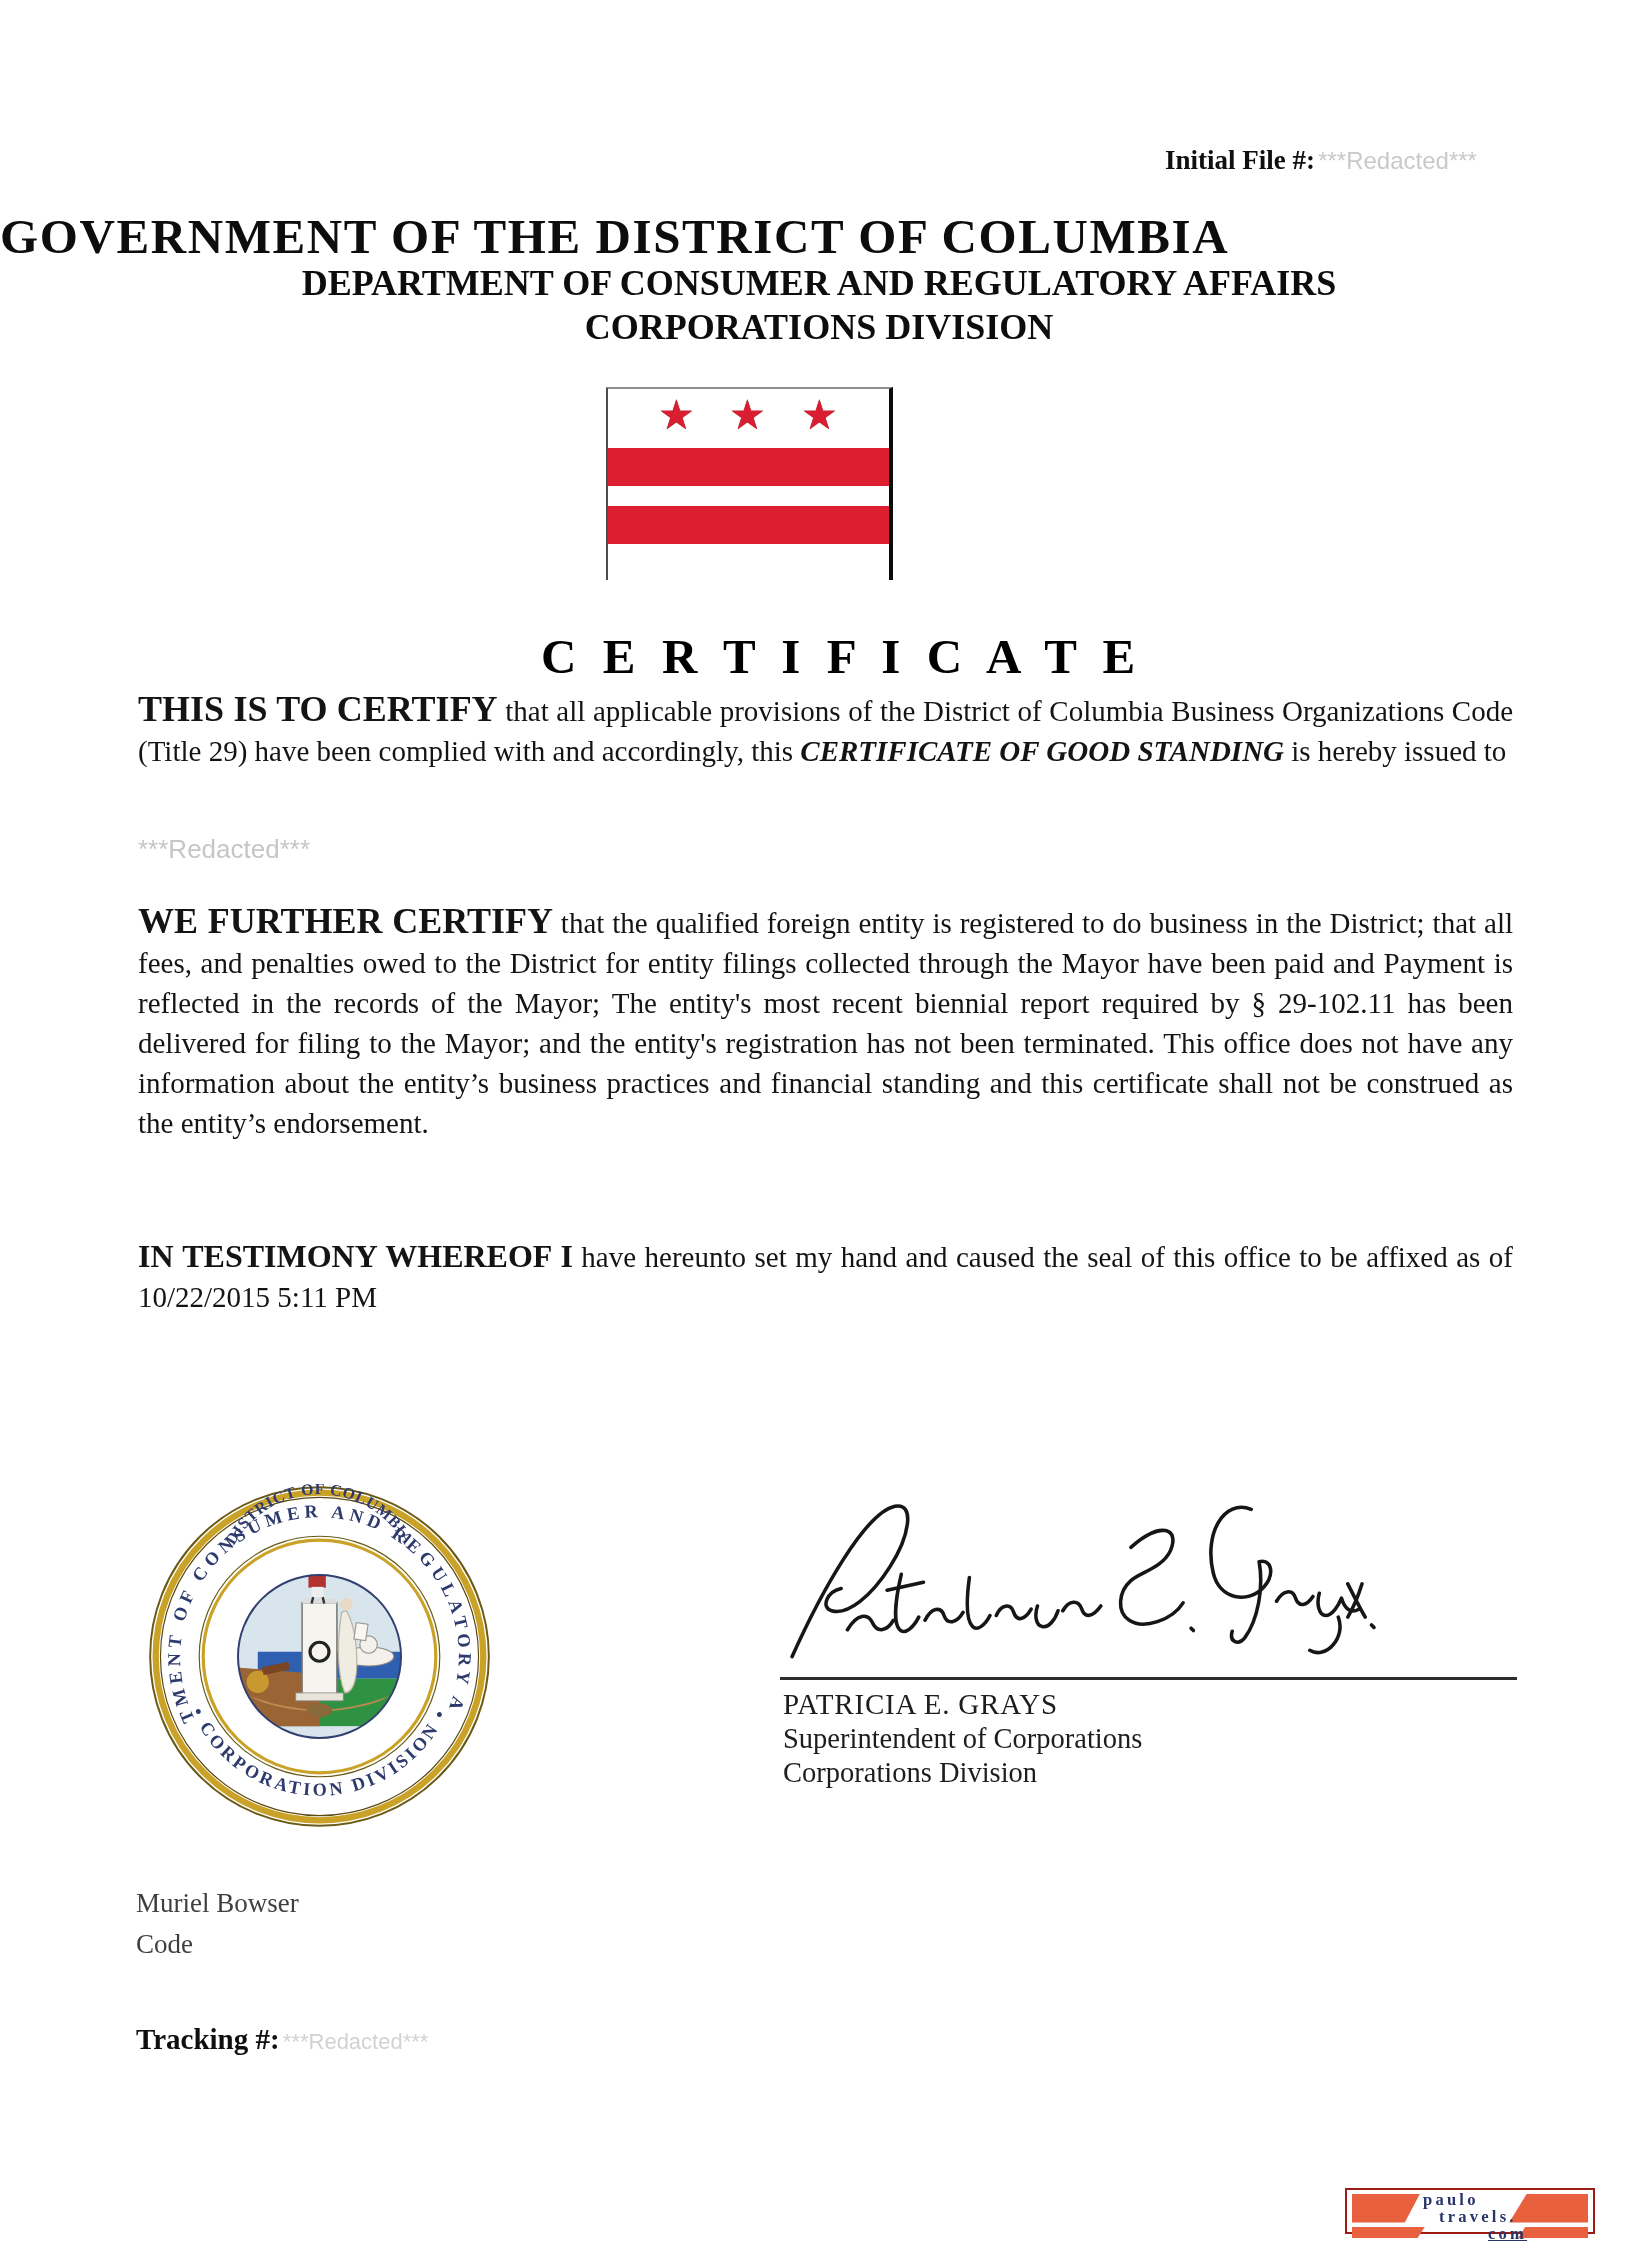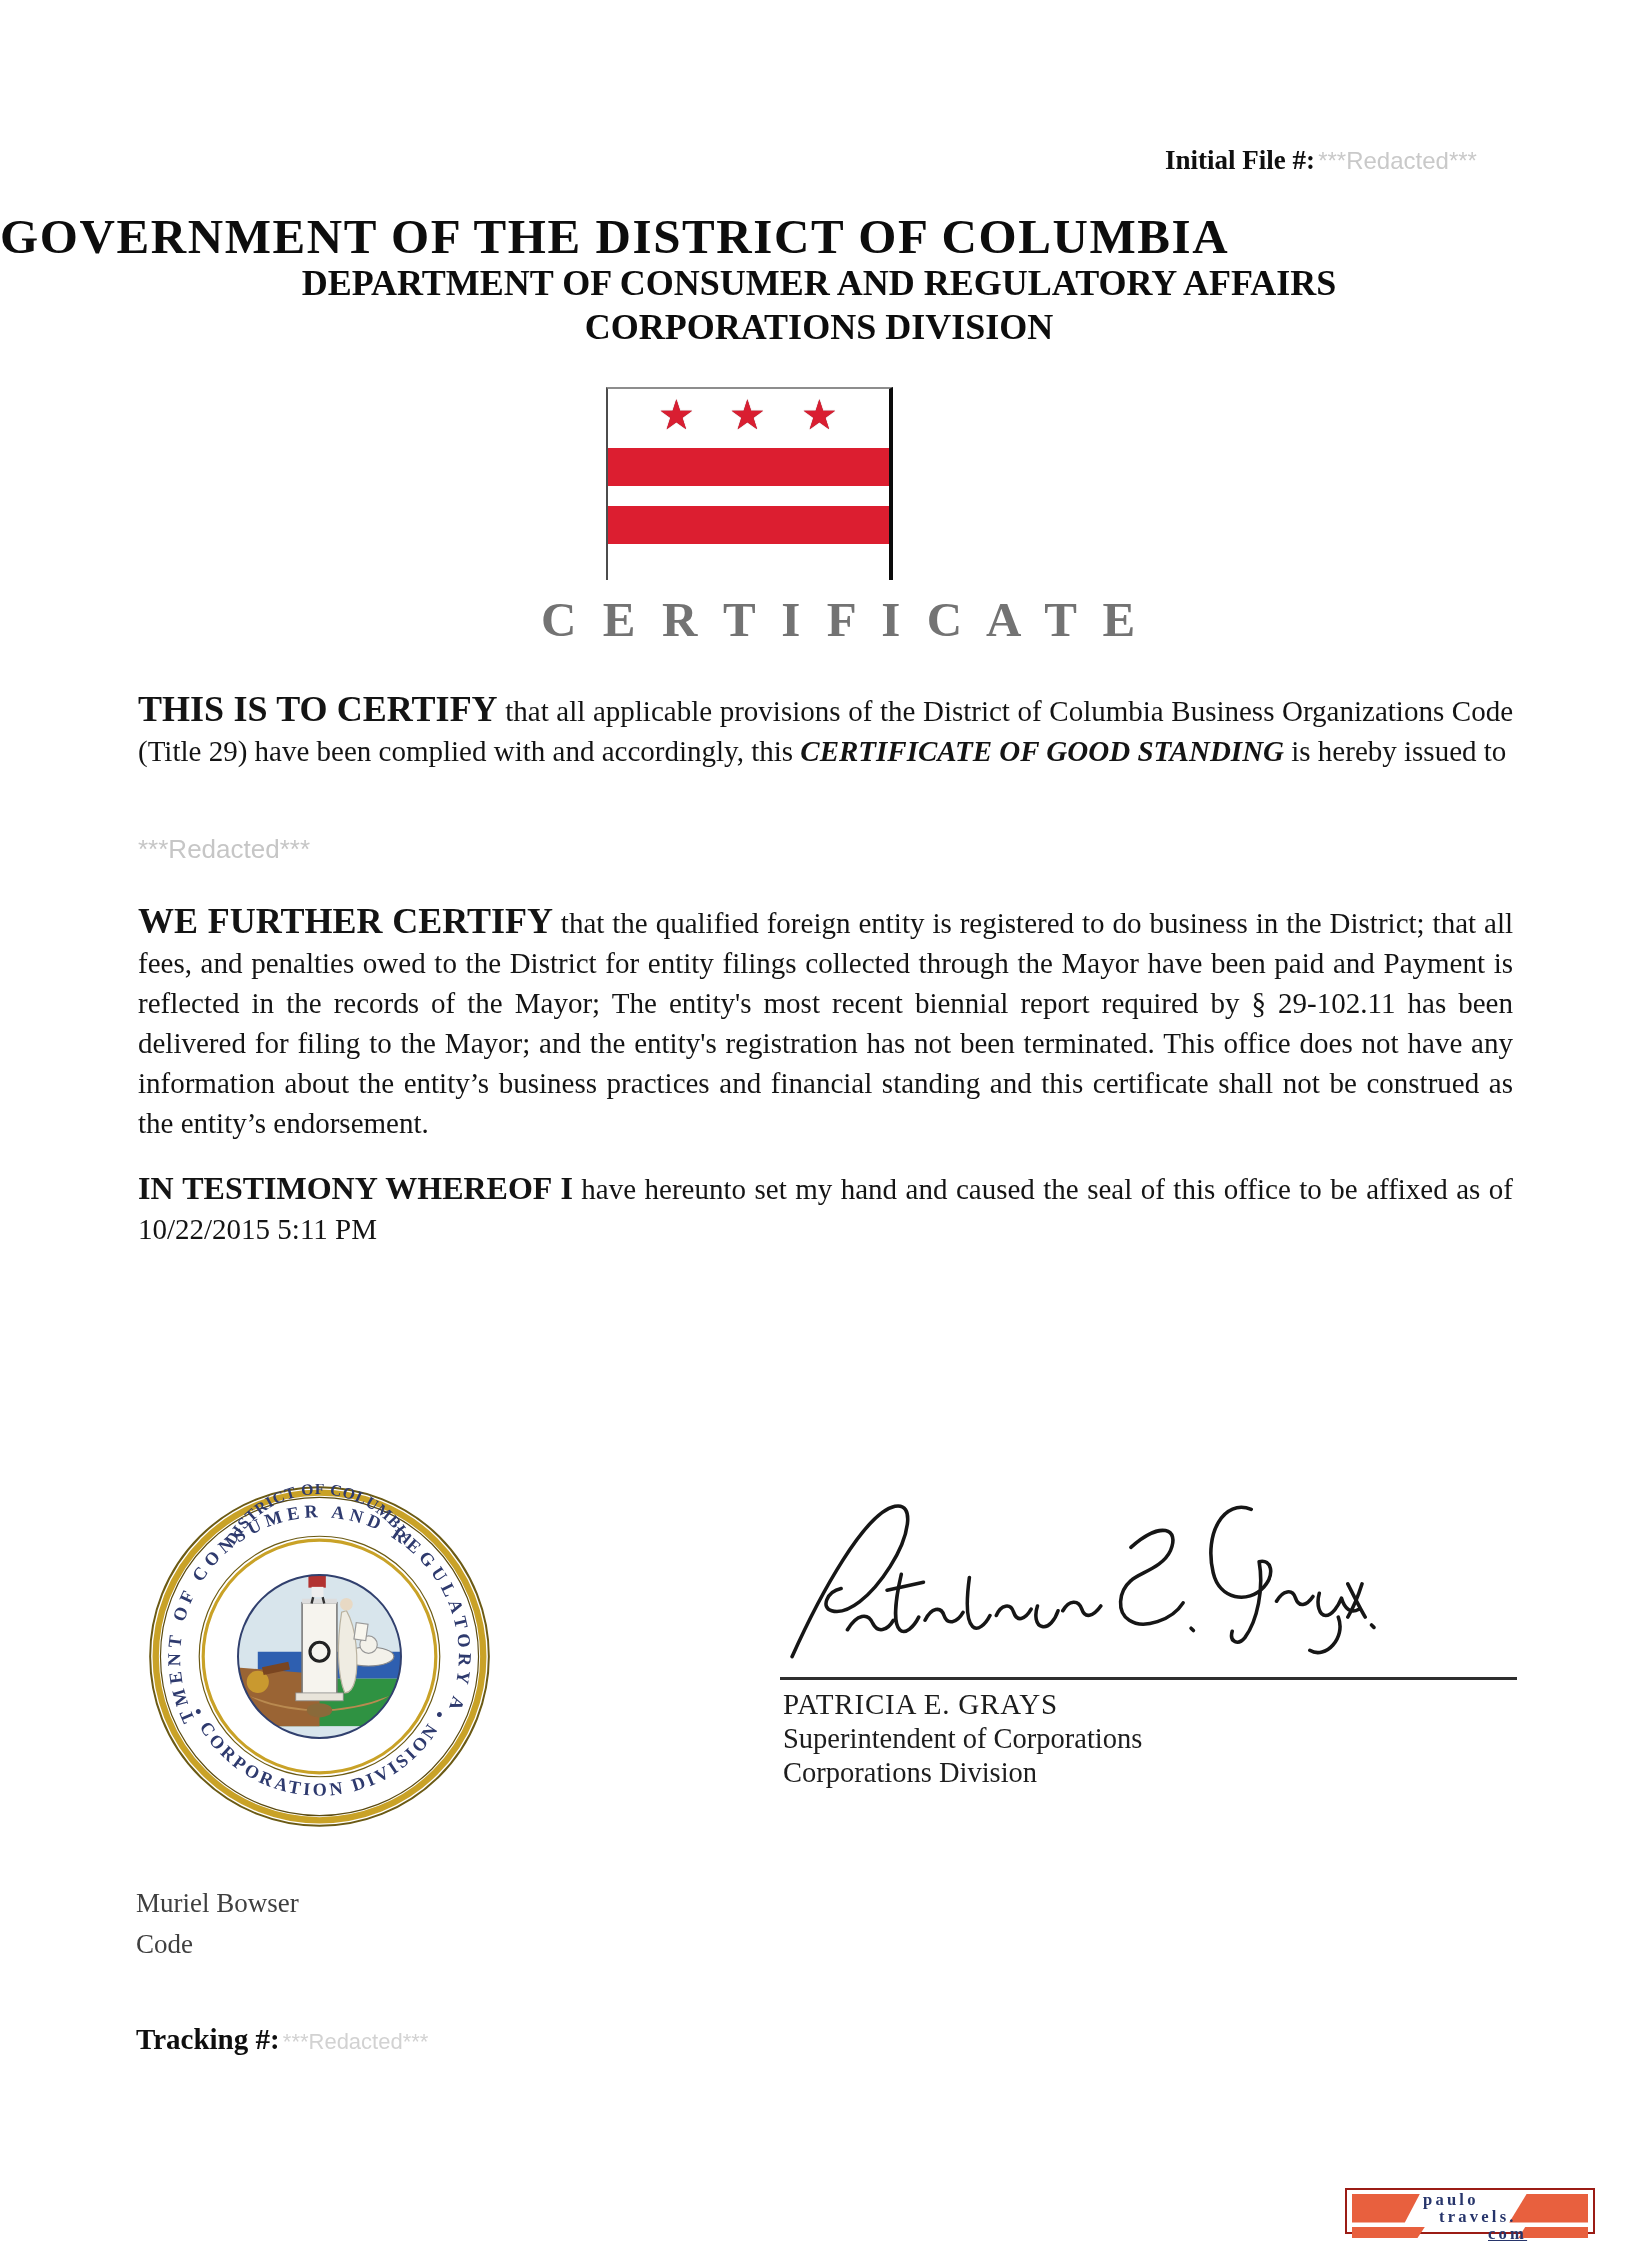--- a/index.html
+++ b/index.html
@@ -28,29 +28,29 @@
           border-top:2.4px solid #8d8d8d; border-left:2.4px solid #4c4c4c; border-right:4px solid #0b0b0b; }
   .flag-white { position:relative; width:100%; height:59px; background:#ffffff; }
   .flag-star { position:absolute; top:6.3px; font-family:"DejaVu Sans",sans-serif;
                font-size:41px; line-height:41px; color:#d91e31; text-shadow:0 0 0.8px #7a1020; }
   .flag-star.s1 { left:50px; } .flag-star.s2 { left:121px; } .flag-star.s3 { left:193px; }
   .flag-bar1 { width:100%; height:38px; background:#dc1e30; }
   .flag-gap  { width:100%; height:20px; background:#ffffff; }
   .flag-bar2 { width:100%; height:38px; background:#dc1e30; }
 
   
-  .cert-title { position:absolute; left:541px; top:587px; font-size:49px; font-weight:bold;
-                letter-spacing:7.1px; white-space:nowrap; color:#737373; }
+  .cert-title { position:absolute; left:541px; top:624px; font-size:49px; font-weight:bold;
+                letter-spacing:7.1px; white-space:nowrap; color:#000000; }
 
   
   .body-p { position:absolute; left:138px; width:1375px; font-size:29px; line-height:40px;
             text-align:justify; color:#141414; }
   .p1 { top:685px; }
   .p2 { top:897px; }
-  .p3 { top:1164px; }
+  .p3 { top:1232px; }
   .lead-big { font-size:36px; font-weight:bold; }
   .lead-med { font-size:32px; font-weight:bold; }
   .em-bi { font-weight:bold; font-style:italic; }
   .entity-redacted { position:absolute; left:138px; top:830px; font-size:26px;
                      color:#c6c6c6; font-family:"Liberation Sans","DejaVu Sans",sans-serif; }
 
   
   .admin-title { position:absolute; left:780px; top:1431px; font-size:31px; color:#181818; }
   .sig-svg { position:absolute; left:776px; top:1488px; }
   .sig-line { position:absolute; left:780px; top:1673px; width:737px; height:3.2px; background:#2e2e2e; }

